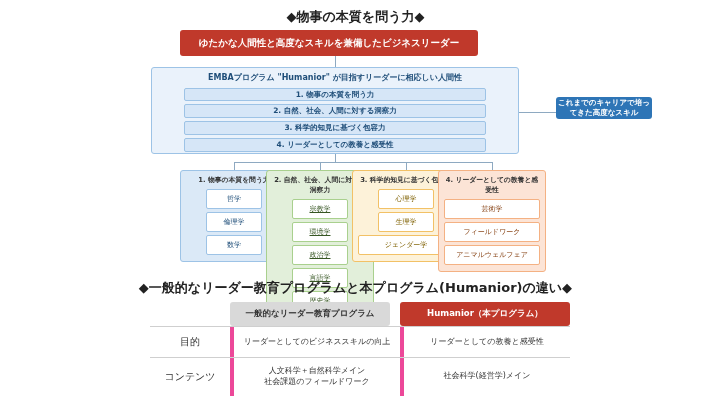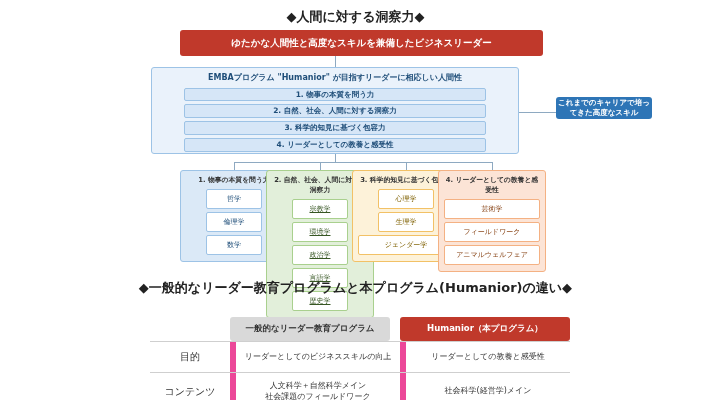--- a/index.html
+++ b/index.html
@@ -21,21 +21,21 @@
   #title-bottom{top:279px;}
 
   .box{
     position:absolute;box-sizing:border-box;
     display:flex;align-items:center;justify-content:center;
     text-align:center;line-height:1.25;
   }
 
   
   #leader-banner{
-    left:180px;top:30px;width:363px;height:26px;
+    left:180px;top:30px;width:298px;height:26px;
     background:#c0392b;color:#fff;border-radius:3px;
     font-size:9.5px;font-weight:bold;
   }
 
   
   #emba-panel{
     left:151px;top:67px;width:368px;height:87px;
     background:#eaf2fb;border:1px solid #9dc3e6;border-radius:3px;
     flex-direction:column;justify-content:flex-start;
     padding-top:5px;
@@ -83,51 +83,51 @@
 
   
   .ln{position:absolute;background:#8ea9c1;}
   .vl{width:1px;}
   .hl{height:1px;}
 
   
   #table{
     position:absolute;left:150px;top:302px;width:420px;
   }
-  .thead{display:flex;margin-top:15px;}
+  .thead{display:flex;}
   .th{
     box-sizing:border-box;height:24px;border-radius:3px;
     display:flex;align-items:center;justify-content:center;
     font-size:8.5px;font-weight:bold;
   }
   .th-spacer{width:80px;}
   #th-general{width:160px;background:#d9d9d9;color:#333;margin-right:10px;}
   #th-humanior{width:170px;background:#c0392b;color:#fff;}
   .trow{display:flex;border-top:1px solid #cfcfcf;}
   .tlabel{
     width:80px;box-sizing:border-box;
     font-size:10px;color:#333;
     display:flex;align-items:center;justify-content:center;
     padding:8px 0;
   }
   .tcell{
     box-sizing:border-box;font-size:8px;color:#333;
     display:flex;align-items:center;justify-content:center;
     text-align:center;line-height:1.35;padding:8px 4px;
-    border-left:6px solid #ec4899;
+    border-left:4px solid #ec4899;
   }
   .tcell.general{width:170px;}
   .tcell.humanior{width:170px;}
 </style>
 </head>
 <body>
 
 <div class="wrap">
 
-  <div class="title" id="title-top">◆人間に対する洞察力◆</div>
+  <div class="title" id="title-top">◆物事の本質を問う力◆</div>
 
   <div class="box" id="leader-banner">ゆたかな人間性と高度なスキルを兼備したビジネスリーダー</div>
 
   <div class="ln vl" style="left:335px;top:56px;height:11px;"></div>
 
   <div class="box" id="emba-panel">
     <div class="panel-title">EMBAプログラム "Humanior" が目指すリーダーに相応しい人間性</div>
     <div class="skill-row">1. 物事の本質を問う力</div>
     <div class="skill-row">2. 自然、社会、人間に対する洞察力</div>
     <div class="skill-row">3. 科学的知見に基づく包容力</div>

